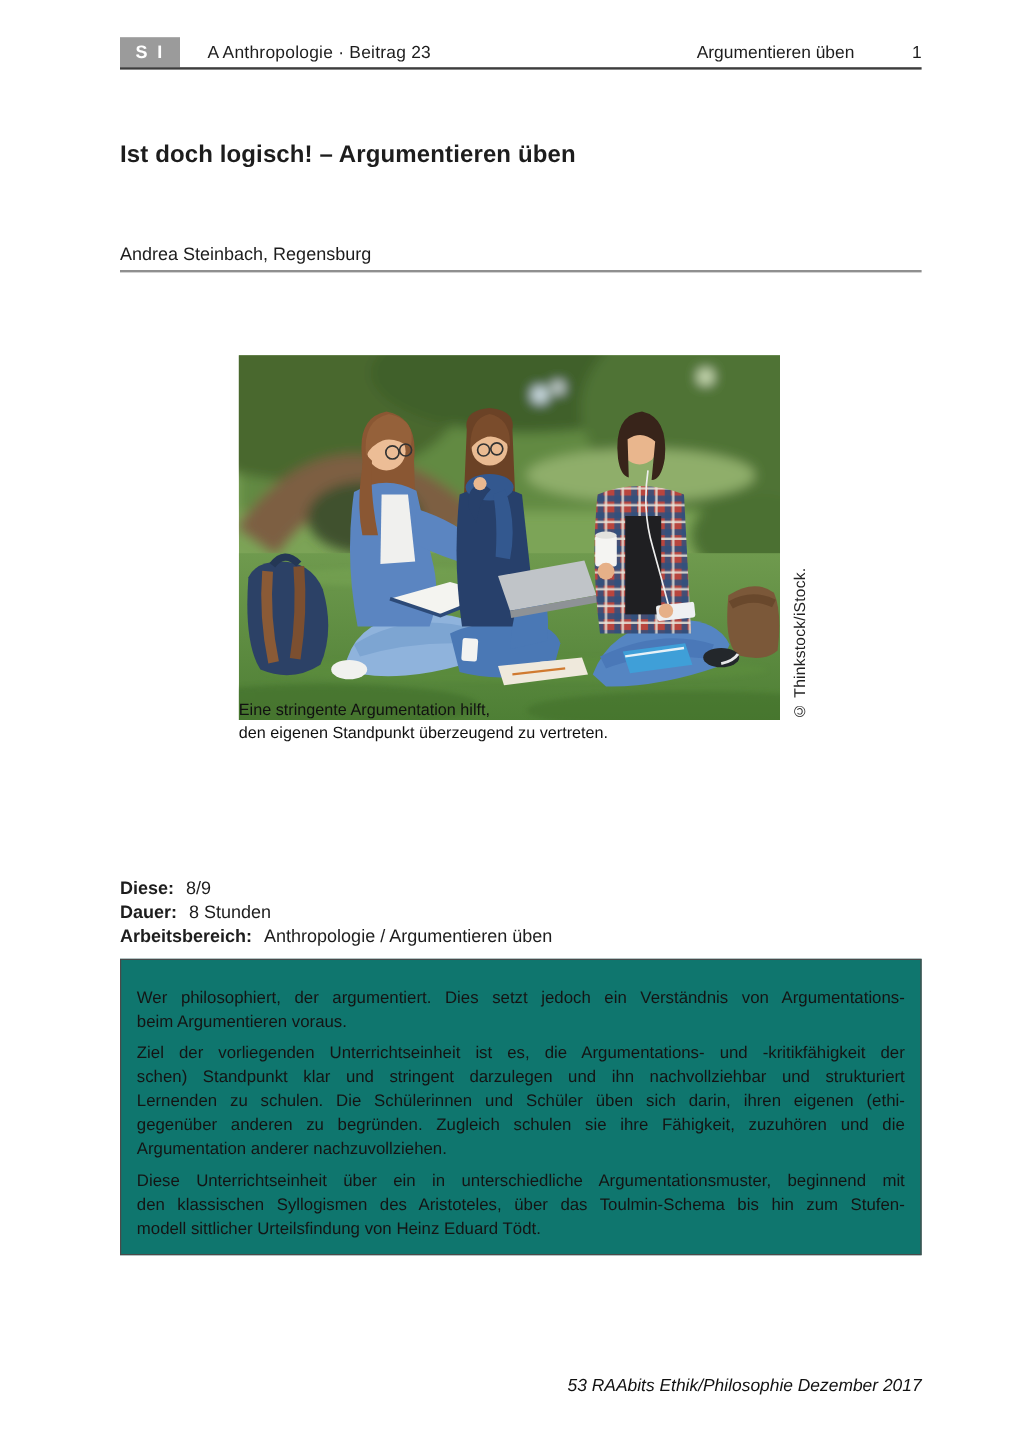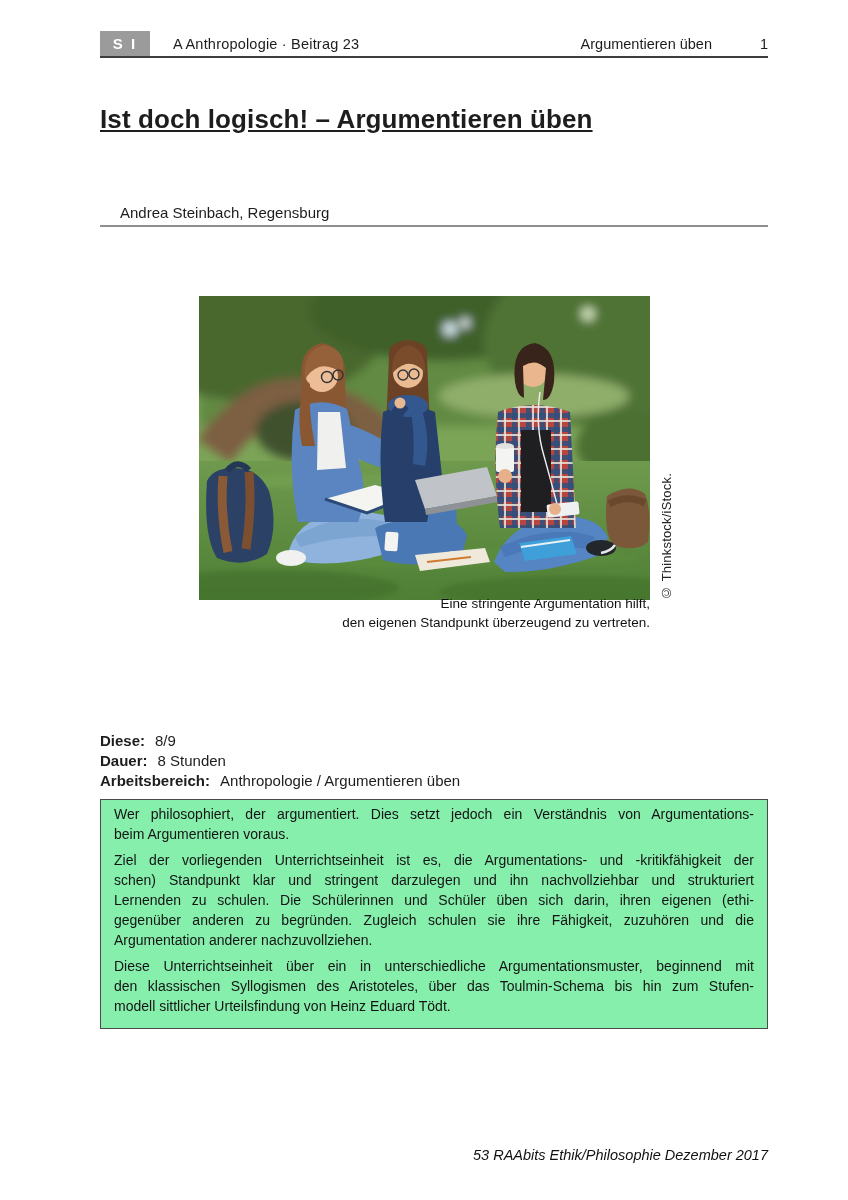--- a/index.html
+++ b/index.html
@@ -16,44 +16,44 @@
     width:50px;height:25px;background:#9b9b9b;color:#ffffff;
     display:flex;align-items:center;justify-content:center;
     font-weight:bold;font-size:15px;letter-spacing:2px;flex:0 0 auto;
   }
   .head-section{margin-left:23px;font-size:14.5px;letter-spacing:.2px;}
   .head-topic{margin-left:auto;font-size:14.5px;}
   .head-page{width:56px;text-align:right;font-size:14.5px;}
   .rule-header{top:56px;left:100px;width:668px;height:2px;background:#3d3d3d;}
 
   
-  .title{top:104px;left:100px;width:668px;font-size:26px;font-weight:bold;letter-spacing:.1px;text-decoration:underline;}
-  .author{top:204px;left:100px;width:668px;font-size:15px;margin-left:20px;}
+  .title{top:118px;left:100px;width:668px;font-size:20px;font-weight:bold;letter-spacing:.1px;}
+  .author{top:204px;left:100px;width:668px;font-size:15px;}
   .rule-author{top:225px;left:100px;width:668px;height:2px;background:#8f8f8f;}
 
   
   .figure{top:296px;left:199px;width:451px;height:304px;}
   .figure svg{display:block;width:451px;height:304px;}
   .credit{
     position:absolute;right:-24px;bottom:0;
     writing-mode:vertical-rl;transform:rotate(180deg);
     font-size:13px;color:#222;white-space:nowrap;letter-spacing:.2px;
   }
-  .caption{top:594px;left:199px;width:451px;text-align:right;font-size:13.5px;line-height:19px;color:#111;}
+  .caption{top:582px;left:199px;width:451px;text-align:left;font-size:13.5px;line-height:19px;color:#111;}
 
   
   .meta{top:731px;left:100px;width:668px;font-size:15px;line-height:20px;}
   .meta-label{font-weight:bold;}
   .meta-value{margin-left:10px;}
 
   
   .box{
     top:799px;left:100px;width:668px;box-sizing:border-box;
-    background:#86efac;border:1px solid #4a4a4a;
-    padding:4px 13px 12px 13px;
+    background:#0f766e;border:1px solid #4a4a4a;
+    padding:21px 13px 12px 13px;
     font-size:14px;line-height:20px;color:#141414;
   }
   .abs-para{margin:0 0 6px 0;}
   .abs-para:last-child{margin-bottom:0;}
   .abs-line{white-space:nowrap;}
   .abs-line.just{text-align:justify;text-align-last:justify;white-space:normal;}
   .abs-line.last{text-align:left;}
 
   
   .footer{top:1147px;left:100px;width:668px;text-align:right;font-style:italic;font-size:14.5px;color:#111;}

